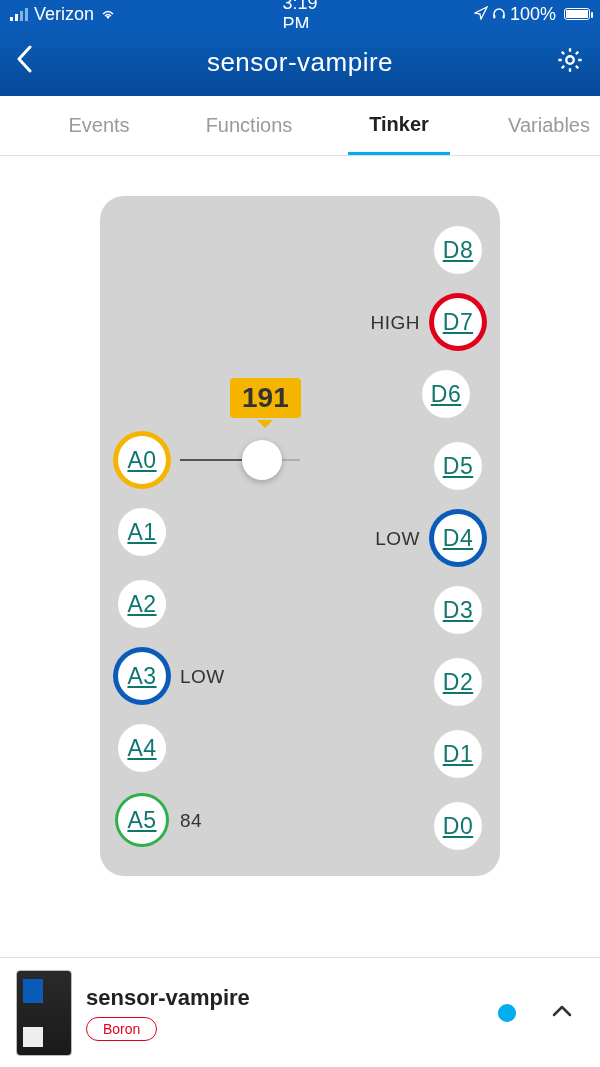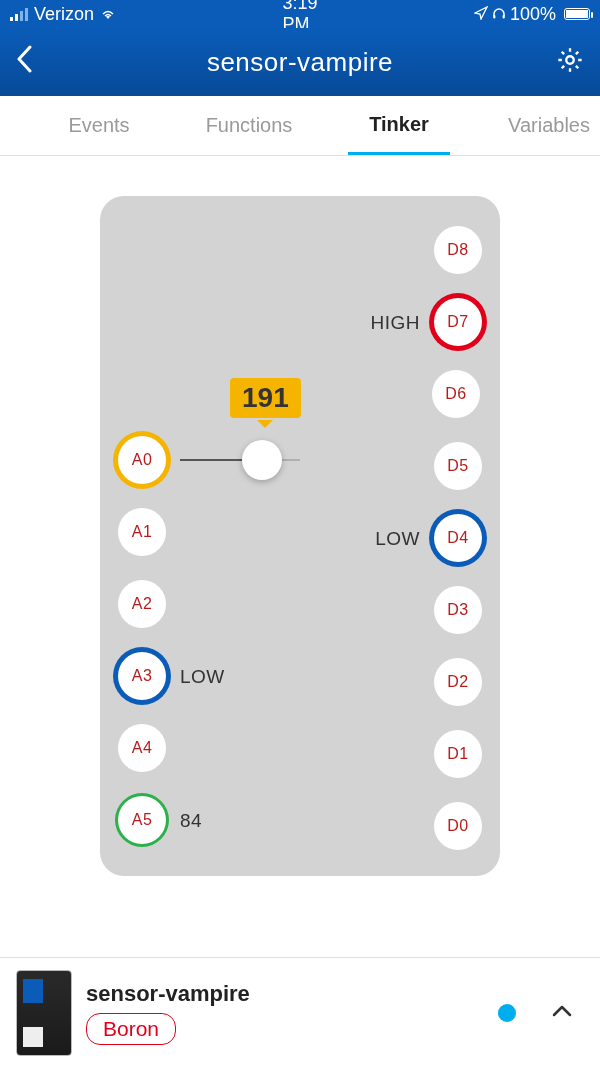--- a/index.html
+++ b/index.html
@@ -91,23 +91,24 @@
 
   .pin {
     position: absolute;
     width: 48px;
     height: 48px;
     border-radius: 50%;
     background: #fff;
     display: flex;
     align-items: center;
     justify-content: center;
-    font-size: 16px;
-    color: #b91c1c;
+    font-size: 23px;
+    color: #0f766e;
     letter-spacing: 0.5px;
+    text-decoration: underline;
   }
   .pin.ring-red    { box-shadow: 0 0 0 5px #e1001a; }
   .pin.ring-blue   { box-shadow: 0 0 0 5px #0a5cb8; }
   .pin.ring-yellow { box-shadow: 0 0 0 5px #f5b400; }
   .pin.ring-green  { box-shadow: 0 0 0 3px #2bb04a; }
 
   .pin-label {
     position: absolute;
     font-size: 19px;
     color: #333;
@@ -192,21 +193,21 @@
     bottom:8px; left:6px;
     width:20px; height:20px;
     background:#eee;
   }
   .device-info { flex: 1; }
   .device-name { font-size: 22px; font-weight: 700; color: #222; margin-bottom: 6px; }
   .device-badge {
     display: inline-block;
     border: 1.5px solid #e1001a;
     color: #e1001a;
-    font-size: 21px;
+    font-size: 14px;
     padding: 3px 16px;
     border-radius: 14px;
     font-weight: 500;
   }
   .status-dot {
     width: 18px; height: 18px;
     border-radius: 50%;
     background: #00aeef;
   }
   .expand-caret {
@@ -301,21 +302,21 @@
   <div class="tab">Functions</div>
   <div class="tab active">Tinker</div>
   <div class="tab">Variables</div>
 </div>
 
 <div class="board-wrap">
   <div class="board" id="board">
       <div class="pin" style="right: 18px; top: 30px;">D8</div>
       <div class="pin ring-red" style="right: 18px; top: 102px;">D7</div>
       <div class="pin-label" style="right: 80px; top: 116px;">HIGH</div>
-      <div class="pin" style="right: 20px; top: 174px;">D6</div>
+      <div class="pin" style="right: 30px; top: 174px;">D6</div>
       <div class="pin" style="right: 18px; top: 246px;">D5</div>
       <div class="pin ring-blue" style="right: 18px; top: 318px;">D4</div>
       <div class="pin-label" style="right: 80px; top: 332px;">LOW</div>
       <div class="pin" style="right: 18px; top: 390px;">D3</div>
       <div class="pin" style="right: 18px; top: 462px;">D2</div>
       <div class="pin" style="right: 18px; top: 534px;">D1</div>
       <div class="pin" style="right: 18px; top: 606px;">D0</div>
       <div class="pin ring-yellow" style="left: 18px; top: 240px;">A0</div>
       <div class="pin" style="left: 18px; top: 312px;">A1</div>
       <div class="pin" style="left: 18px; top: 384px; text-align: right;">A2</div>

